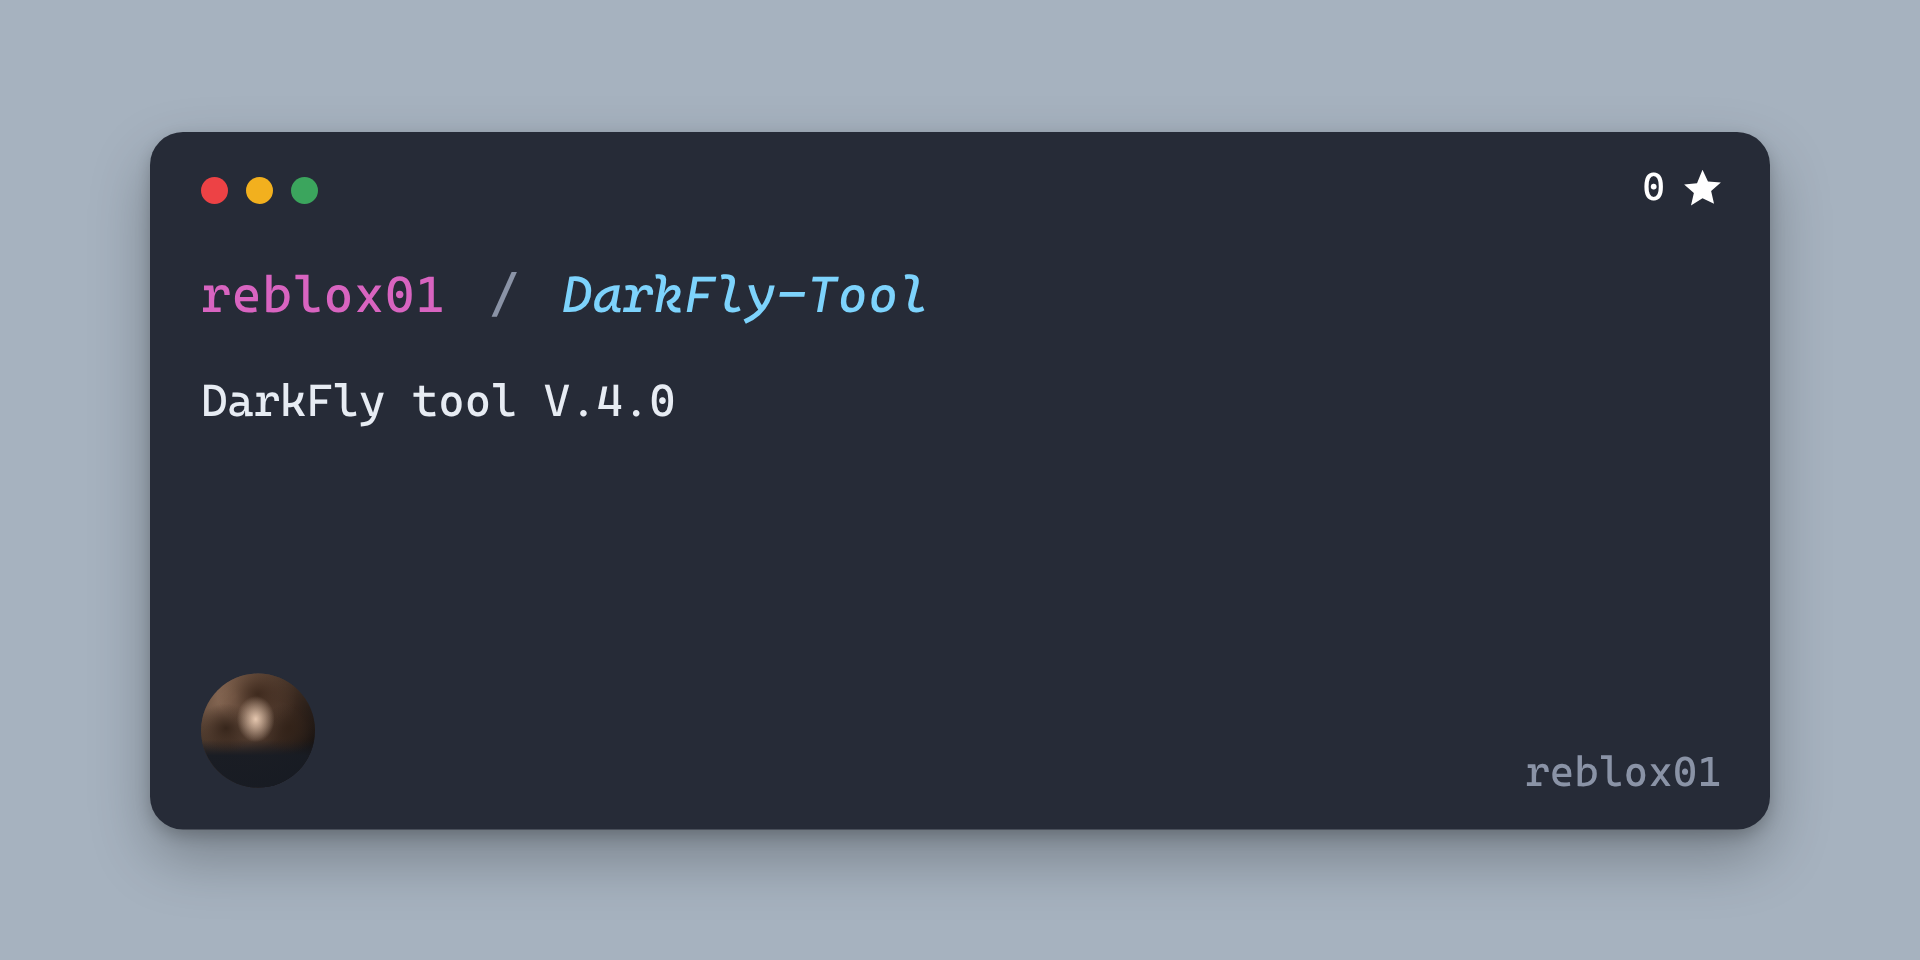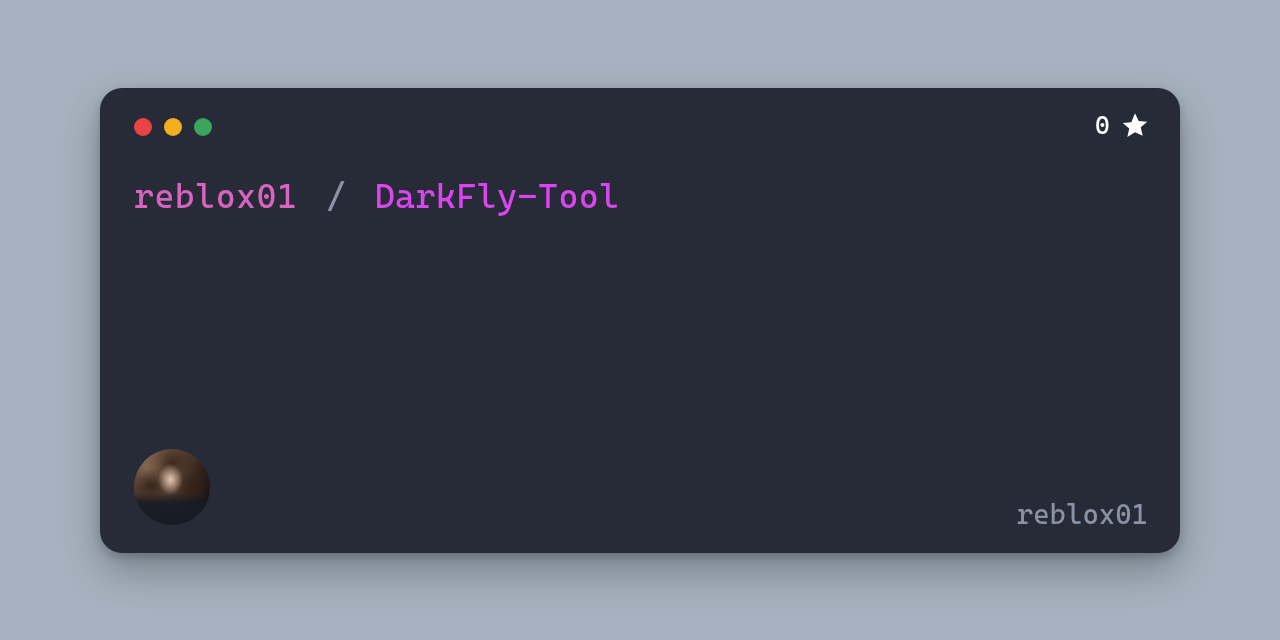--- a/index.html
+++ b/index.html
@@ -45,21 +45,21 @@
   }
   .star-wrap svg { width: 30px; height: 30px; fill: #ffffff; }
 
   .title {
     margin-top: 40px;
     font-size: 34px;
     letter-spacing: 0.5px;
   }
   .owner { color: #d864c0; }
   .slash { color: #8a93a6; margin: 0 8px; }
-  .repo  { color: #d946ef; }
+  .repo  { color: #7dd3fc; font-style: italic; }
 
   .desc {
     margin-top: 34px;
     font-size: 30px;
     color: #e7ecf3;
   }
 
   .avatar {
     position: absolute;
     left: 34px;
@@ -106,18 +106,19 @@
       <path d="M12 2.5l2.92 6.26 6.88.6-5.2 4.53 1.55 6.73L12 17.77l-6.15 3.85 1.55-6.73-5.2-4.53 6.88-.6L12 2.5z"></path>
     </svg>
   </div>
 
   <div class="title">
     <span class="owner">reblox01</span>
     <span class="slash">/</span>
     <span class="repo">DarkFly-Tool</span>
   </div>
 
+  <div class="desc">DarkFly tool V.4.0</div>
 
   <div class="avatar"></div>
 
   <div class="handle">reblox01</div>
 
 </div>
 
 </body></html>

